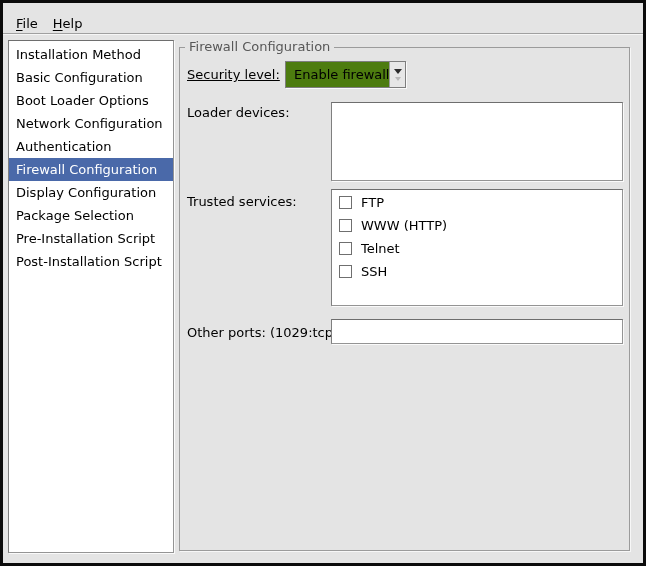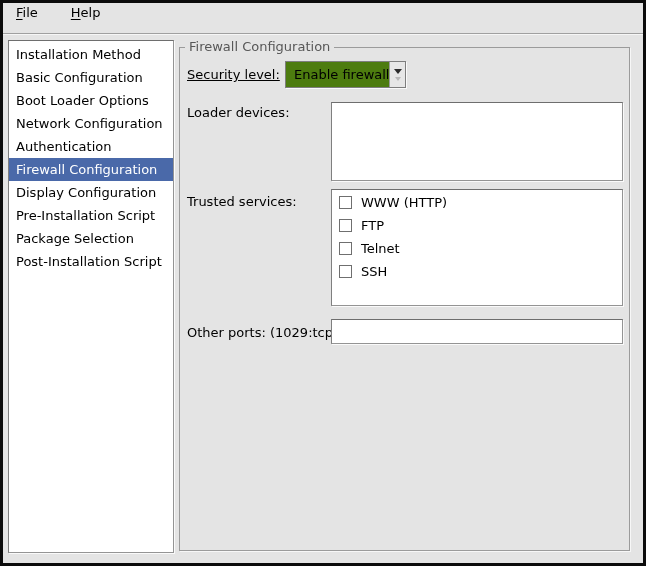--- a/index.html
+++ b/index.html
@@ -10,21 +10,21 @@
   }
   .window {
     position: absolute; inset: 0;
     width: 646px; height: 566px;
     border: 3px solid #0b0b0b;
     background: #e4e4e4;
   }
   
   .menubar {
     position: absolute; left: 0; top: 0; right: 0; height: 30px;
-    display: flex; align-items: flex-start; gap: 29px;
+    display: flex; align-items: flex-end; gap: 11px;
     padding-left: 11px;
     background: #e4e4e4;
   }
   .menu-item { padding: 2px 2px; cursor: default; }
   .menu-item .mn { text-decoration: underline; text-underline-offset: 2px; }
   .menubar-sep {
     position: absolute; left: 0; right: 0; top: 30px; height: 2px;
     border-top: 1px solid #a0a0a0;
     border-bottom: 1px solid #f6f6f6;
   }
@@ -103,22 +103,22 @@
   <div class="menubar-sep"></div>
 
   <div class="sidebar inset">
     <div class="side-item">Installation Method</div>
     <div class="side-item">Basic Configuration</div>
     <div class="side-item">Boot Loader Options</div>
     <div class="side-item">Network Configuration</div>
     <div class="side-item">Authentication</div>
     <div class="side-item selected">Firewall Configuration</div>
     <div class="side-item">Display Configuration</div>
+    <div class="side-item">Package Selection</div>
     <div class="side-item">Pre-Installation Script</div>
-    <div class="side-item">Package Selection</div>
     <div class="side-item">Post-Installation Script</div>
   </div>
 
   <div class="frame">
     <span class="frame-title">Firewall Configuration</span>
 
     <span class="flabel" style="top:19px;text-decoration:underline;">Security level:</span>
     <div class="combo">
       <span class="combo-value">Enable firewall</span>
       <span class="combo-btn">
@@ -127,25 +127,25 @@
       </span>
     </div>
 
     <span class="flabel" style="top:57px;">Loader devices:</span>
     <div class="devices-list inset"></div>
 
     <span class="flabel" style="top:146px;">Trusted services:</span>
     <div class="services-list inset">
       <div class="svc-row">
         <span class="checkbox"></span>
-        <span>WWW (HTTP)</span>
+        <span>FTP</span>
       </div>
       <div class="svc-row">
         <span class="checkbox"></span>
-        <span>FTP</span>
+        <span>WWW (HTTP)</span>
       </div>
       <div class="svc-row">
         <span class="checkbox"></span>
         <span>Telnet</span>
       </div>
       <div class="svc-row">
         <span class="checkbox"></span>
         <span>SSH</span>
       </div>
     </div>

